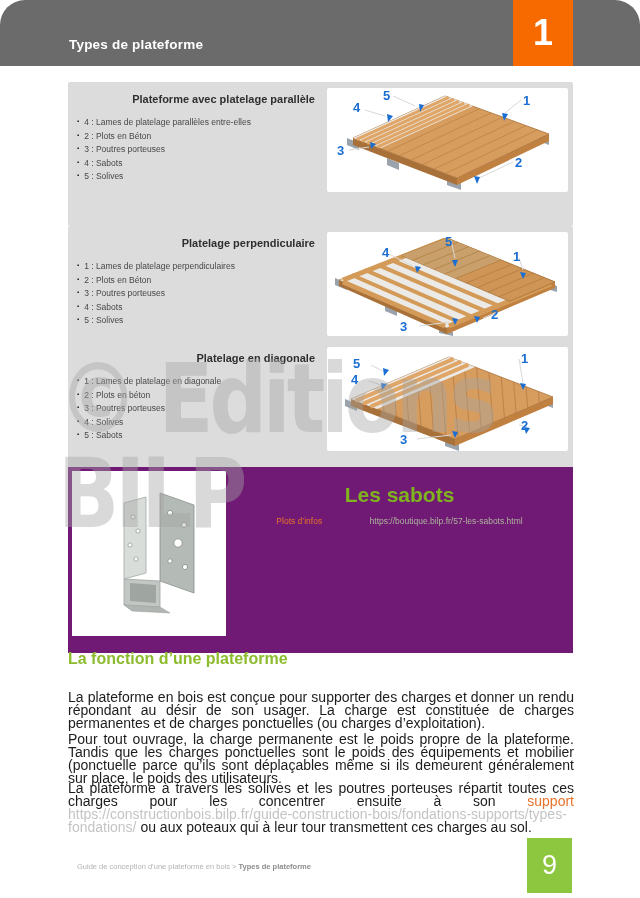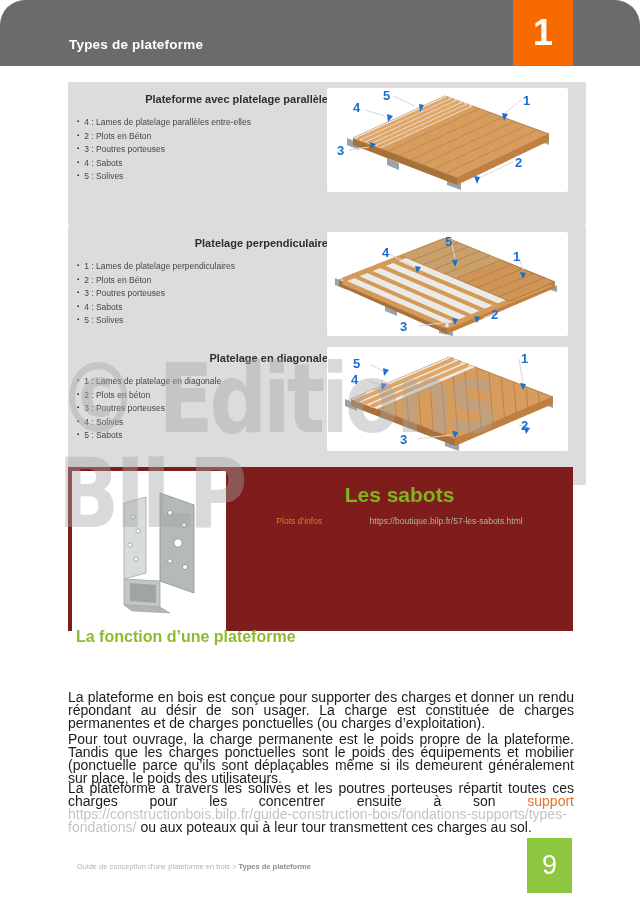--- a/index.html
+++ b/index.html
@@ -6,39 +6,39 @@
   .page{position:relative;width:640px;height:898px;background:#ffffff;overflow:hidden;
         font-family:"Liberation Sans","DejaVu Sans",sans-serif;border-radius:25px;}
 
   
   .header{position:absolute;left:0;top:0;width:640px;height:66px;background:#6b6b6b;}
   .header-title{position:absolute;left:69px;top:37px;color:#ffffff;font-weight:bold;font-size:13.5px;letter-spacing:.2px;}
   .chapter-badge{position:absolute;left:513px;top:0;width:60px;height:66px;background:#f66a00;
         display:flex;align-items:center;justify-content:center;color:#fff;font-weight:bold;font-size:36px;}
 
   
-  .panel{position:absolute;left:68px;width:505px;height:144px;background:#dcdcdc;border-radius:2px;padding-left:13px;}
+  .panel{position:absolute;left:68px;width:505px;height:144px;background:#dcdcdc;border-radius:2px;}
   .panel-title{position:absolute;right:258px;top:11px;font-weight:bold;font-size:11px;color:#2f2f2f;white-space:nowrap;}
   .panel ul{position:absolute;left:9px;top:33px;margin:0;padding:0;list-style:none;
         font-size:8.5px;color:#474747;line-height:13px;}
   .panel li::before{content:"▪";font-size:6px;vertical-align:1.5px;margin-right:5px;color:#222;}
   .imgbox{position:absolute;left:259px;top:6px;width:241px;height:104px;background:#ffffff;border-radius:2px;overflow:hidden;}
   .co{position:absolute;color:#1b6ed2;font-weight:bold;font-size:13px;z-index:4;line-height:1;}
 
   
-  .sabots{position:absolute;left:68px;top:467px;width:505px;height:164px;background:#7f1d1d;}
+  .sabots{position:absolute;left:68px;top:467px;width:505px;height:186px;background:#701a75;}
   .sabot-photo{position:absolute;left:4px;top:4px;width:154px;height:165px;background:#ffffff;}
   .sabots-title{position:absolute;left:158px;right:0;top:16px;text-align:center;
         font-size:21px;font-weight:bold;color:#7fb41e;}
   .sabots-info{position:absolute;left:158px;right:0;top:49px;text-align:center;font-size:8.5px;}
   .info-label{color:#e8732a;}
   .info-url{color:#adb49c;padding-left:45px;}
 
   
-  .sec-heading{position:absolute;left:68px;top:628px;font-size:16px;font-weight:bold;color:#8cbb2d;margin-left:8px;}
+  .sec-heading{position:absolute;left:68px;top:650px;font-size:16px;font-weight:bold;color:#8cbb2d;}
   .para{position:absolute;left:68px;width:506px;font-size:14px;line-height:13px;color:#1c1c1c;text-align:justify;}
   .p1{top:677px;}
   .p2{top:719px;}
   .p3{top:768px;}
   .link-orange{color:#e8732a;}
   .link-gray{color:#c4c4c4;margin-top:19px;}
 
   
   .crumb{position:absolute;left:77px;top:862px;font-size:7.5px;color:#b3b3b3;}
   .crumb b{color:#8d8d8d;}

